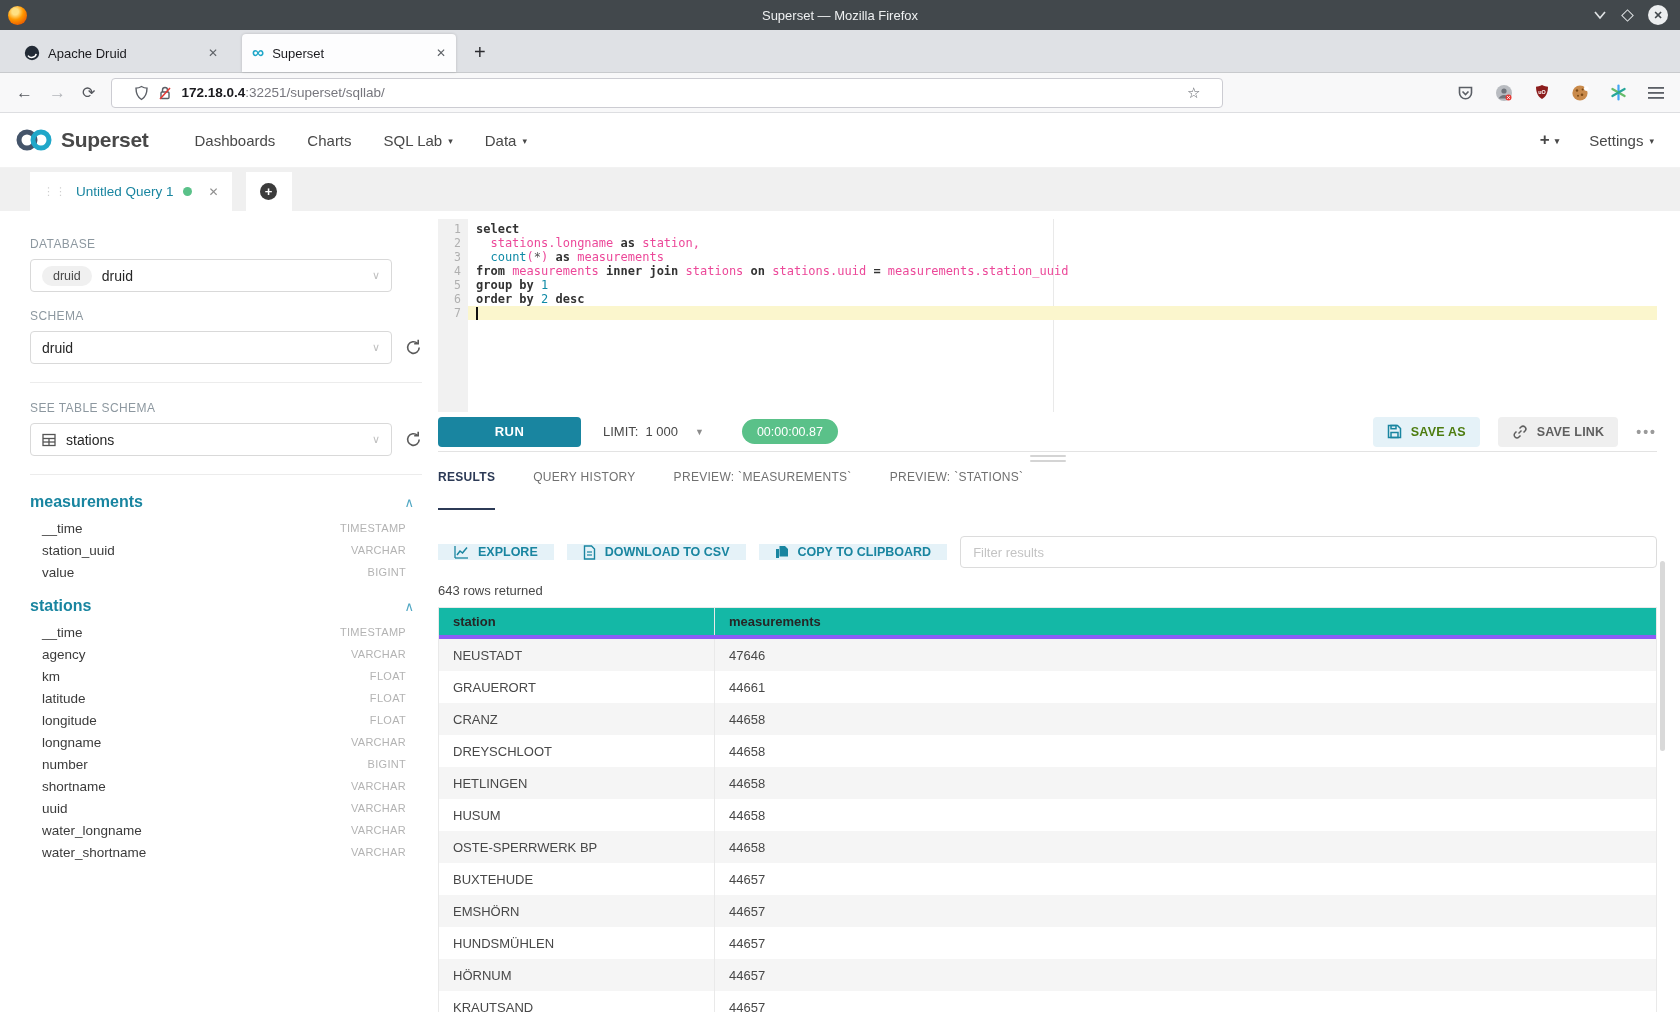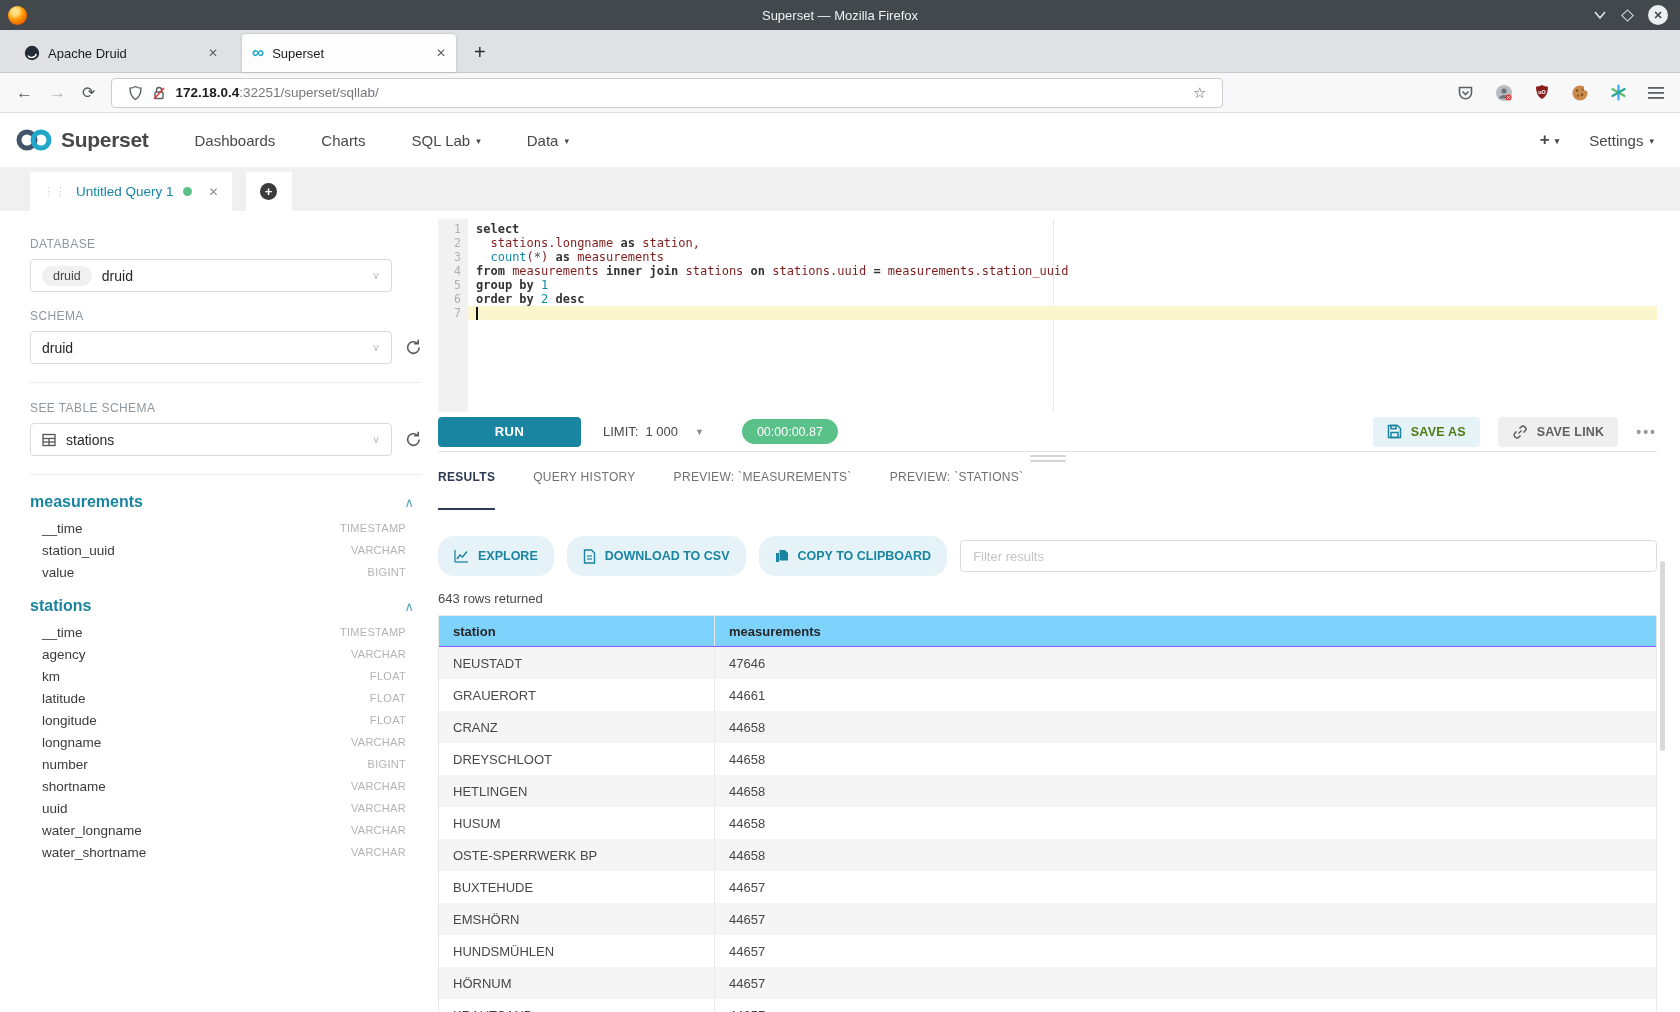--- a/index.html
+++ b/index.html
@@ -26,33 +26,33 @@
   .btab-close{color:#5f6368;font-size:12px}
   .fav-superset{color:#20a7c9;font-weight:bold;font-size:17px;line-height:16px}
   .newtab{font-size:20px;color:#2b2b2f;margin:0 0 8px 18px}
 
   
   .urlrow{height:40px;background:#f8f8f9;display:flex;align-items:center;border-bottom:1px solid #dddee1}
   .nav-arrow{font-size:17px;color:#55585e;margin-left:16px}
   .nav-arrow.disabled{color:#b4b6bb}
   .reload{font-size:16px;color:#55585e;margin-left:16px}
   .urlbar{margin-left:16px;width:1112px;height:30px;background:#fff;border:1px solid #ccccd2;border-radius:4px;
-    display:flex;align-items:center;padding:0 16px;gap:9px}
+    display:flex;align-items:center;padding:0 22px;gap:9px}
   .url-text{font-size:13.5px}
   .url-host{color:#1b1b1f}
   .url-path{color:#76767d}
   .url-star{margin-left:auto;font-size:15px;color:#5b5f66}
   .toolbar-icons{display:flex;align-items:center;gap:21px;margin-left:auto;padding-right:16px}
   .ticon{display:flex;align-items:center;justify-content:center}
 
   
   .snav{height:55px;background:#fff;display:flex;align-items:center;padding:0 14px;border-bottom:1px solid #f2f2f2}
   .brand{display:flex;align-items:center;gap:7px}
   .brand-name{font-size:21px;font-weight:700;color:#484848;letter-spacing:-.3px}
-  .snav-items{display:flex;gap:46px;margin-left:46px;font-size:15px;color:#484848}
+  .snav-items{display:flex;gap:32px;margin-left:46px;font-size:15px;color:#484848}
   .snav-item{display:flex;align-items:center;gap:6px;cursor:pointer}
   .nav-caret{font-size:9px;color:#484848;padding-top:2px}
   .snav-right{margin-left:auto;display:flex;align-items:center;gap:30px;padding-right:12px;font-size:15px;color:#484848}
   .plus-group{display:flex;align-items:center;gap:5px;font-weight:bold;font-size:17px}
 
   
   .qtabstrip{height:43px;background:#f0f0f0;display:flex;align-items:flex-end;padding-left:30px}
   .qtab{height:39px;background:#fff;display:flex;align-items:center;padding:0 13px;gap:9px}
   .qtab-drag{color:#cfcfcf;font-size:11px;letter-spacing:1px}
   .qtab-label{font-size:13.5px;color:#1985a0}
@@ -87,21 +87,21 @@
   .editor{height:193px;display:flex;background:#fff;position:relative}
   .gutter{width:30px;background:#f1f1f1;font-family:"DejaVu Sans Mono",monospace;font-size:11.5px;
     color:#b0b0b0;text-align:right;padding:3px 7px 0 0}
   .gut-line{height:14px;line-height:14px}
   .code{flex:1;font-family:"DejaVu Sans Mono",monospace;font-size:12px;line-height:14px;
     padding-top:3px;position:relative;white-space:pre;overflow:hidden}
   .code::after{content:"";position:absolute;left:585px;top:0;bottom:0;width:1px;background:#e9e9e9}
   .code-line{height:14px;padding-left:8px;position:relative;z-index:1}
   .code-line.active{background:#fbf6cd}
   .tok-kw{font-weight:bold;color:#333}
-  .tok-pl{color:#7f1d1d}
+  .tok-pl{color:#ec4899}
   .tok-op{color:#555}
   .tok-fn{color:#0f8aa6}
   .tok-num{color:#0f8aa6}
   .cursor{display:inline-block;width:2px;height:13px;background:#111;vertical-align:text-bottom}
 
   
   .runrow{height:40px;display:flex;align-items:center;border-bottom:1px solid #e3e3e3}
   .run-btn{width:143px;height:30px;background:#1985a0;color:#fff;border-radius:4px;font-weight:700;
     font-size:13px;letter-spacing:.5px;display:flex;align-items:center;justify-content:center}
   .limit{margin-left:22px;font-size:13px;color:#484848;display:flex;align-items:center;gap:7px}
@@ -117,28 +117,28 @@
 
   .draghandle{height:12px;display:flex;flex-direction:column;align-items:center;justify-content:center;gap:3px}
   .draghandle i{display:block;width:36px;height:2px;background:#d4d4d4;border-radius:1px}
 
   
   .rtabs{display:flex;gap:38px;margin-top:6px;font-size:12px;letter-spacing:.3px;color:#707070}
   .rtab{padding-bottom:26px;position:relative;white-space:nowrap}
   .rtab.active{color:#2c3a56;font-weight:700}
   .rtab.active::after{content:"";position:absolute;left:0;right:0;bottom:0;height:2px;background:#2c3a56}
   .actions-row{display:flex;align-items:center;gap:13px;margin-top:26px}
-  .btn-blue{height:40px;padding:0 16px;background:#e5f2f8;border-radius:16px;color:#1985a0;font-weight:700;
+  .btn-blue{height:16px;padding:0 16px;background:#e5f2f8;border-radius:0;color:#1985a0;font-weight:700;
     font-size:12.5px;display:flex;align-items:center;gap:9px;white-space:nowrap}
   .filter-input{flex:1;height:32px;border:1px solid #dcdcdc;border-radius:4px;padding:0 12px;font-size:13px;
     color:#333;outline:none;background:#fff;font-family:"Liberation Sans",sans-serif}
   .filter-input::placeholder{color:#c4c4c4}
   .rowcount{margin-top:15px;font-size:13px;color:#484848}
   .rtable{margin-top:9px;border:1px solid #e9e9e9;border-bottom:0}
-  .thead{display:flex;height:31px;align-items:flex-end;background:#7dd3fc;border-bottom:1px solid #8b5cf6}
+  .thead{display:flex;height:31px;align-items:flex-end;background:#14b8a6;border-bottom:4px solid #8b5cf6}
   .th{font-size:13px;font-weight:700;color:#262626;padding-left:14px}
   .trow{display:flex;height:32px;align-items:center;background:#fff}
   .trow.odd{background:#f5f5f5}
   .td{font-size:13px;color:#484848;padding-left:14px;overflow:hidden;white-space:nowrap}
   .cell-1{width:276px;flex:none;align-self:stretch;display:flex;align-items:center;border-right:1px solid #e9e9e9}
   .cell-2{flex:1;align-self:stretch;display:flex;align-items:center}
   .vscroll{position:absolute;right:15px;top:350px;width:5px;height:190px;background:#d9d9d9;border-radius:3px}
 </style>
 </head>
 <body>

